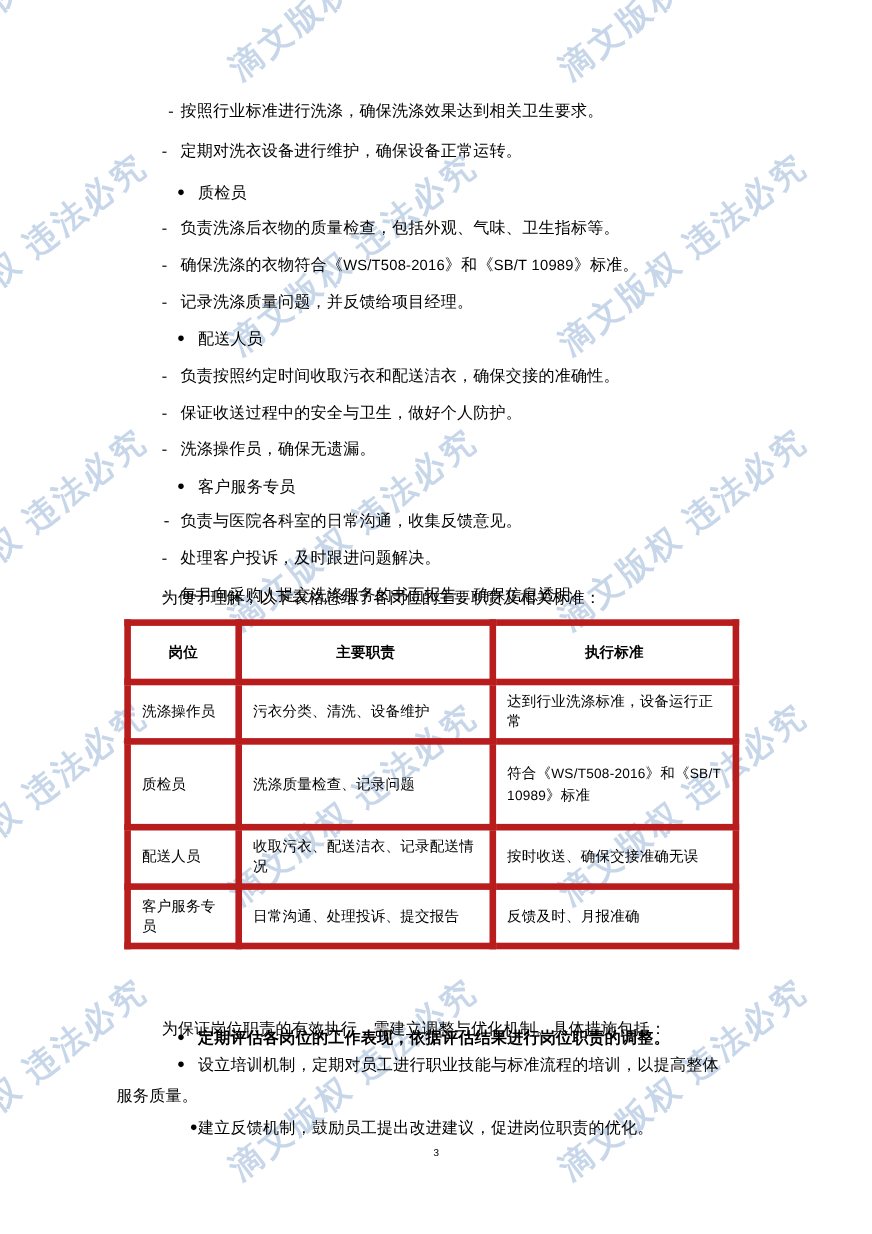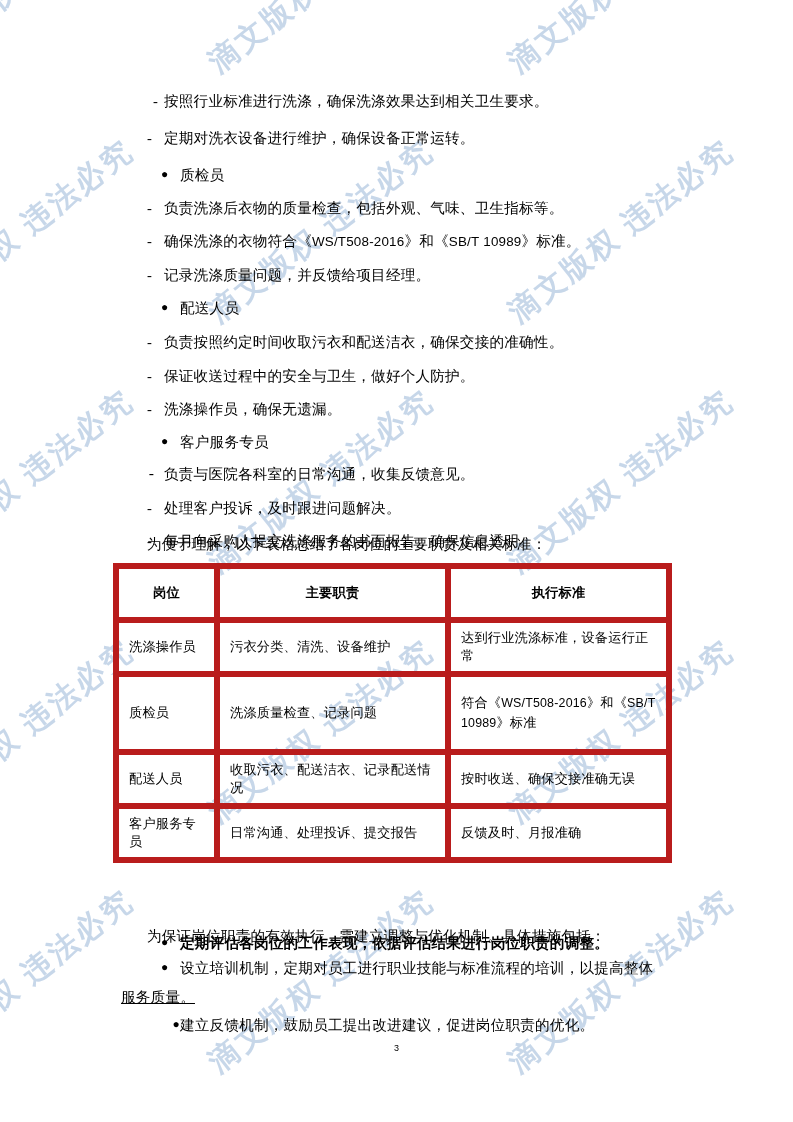--- a/index.html
+++ b/index.html
@@ -50,21 +50,21 @@
   .doc-line {
     position: absolute;
     font-size: 14.6px;
     line-height: 1;
     white-space: nowrap;
     letter-spacing: 0.2px;
   }
   .dash-item { left: 147px; }
   .bullet-item { left: 149px; margin-left: 12px; }
   .para-line  { left: 147px; }
-  .para-line-full { left: 121px; text-decoration: underline; }
+  .para-line-full { left: 106px; }
 
   .marker-dash {
     display: inline-block;
     width: 17px;
   }
   .marker-bullet {
     display: inline-block;
     width: 19px;
     font-size: 12px;
     vertical-align: 2px;

